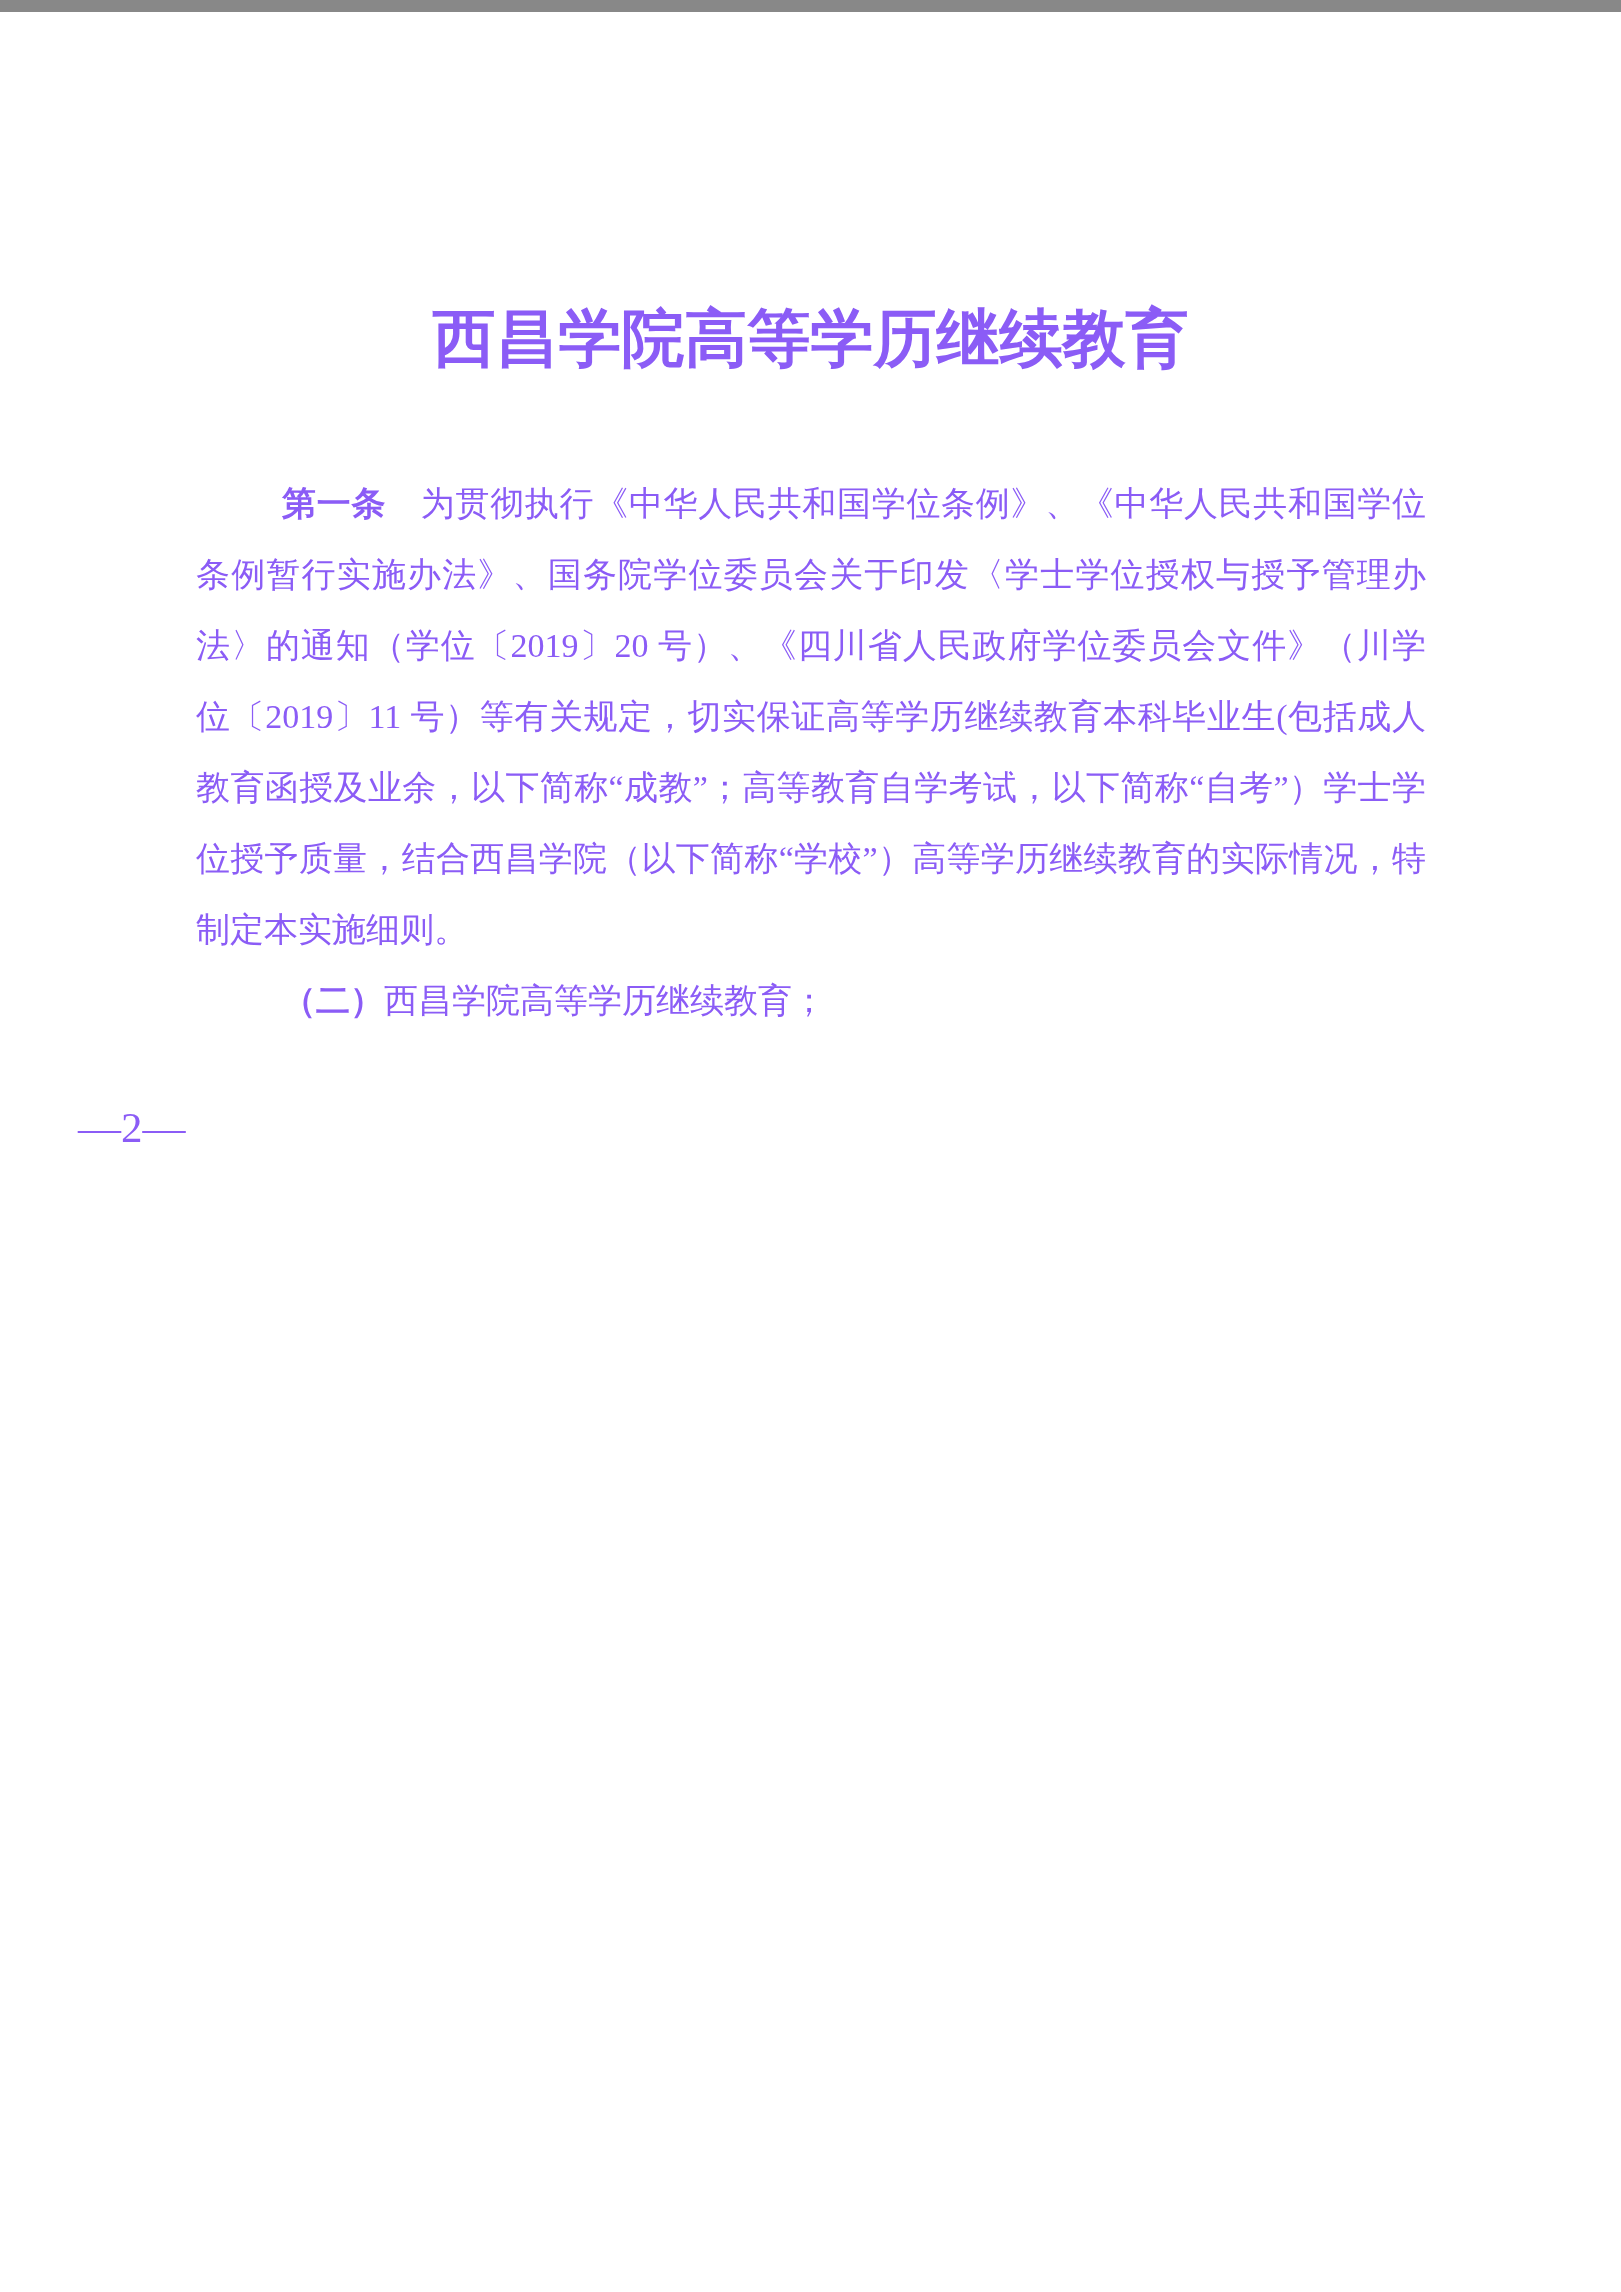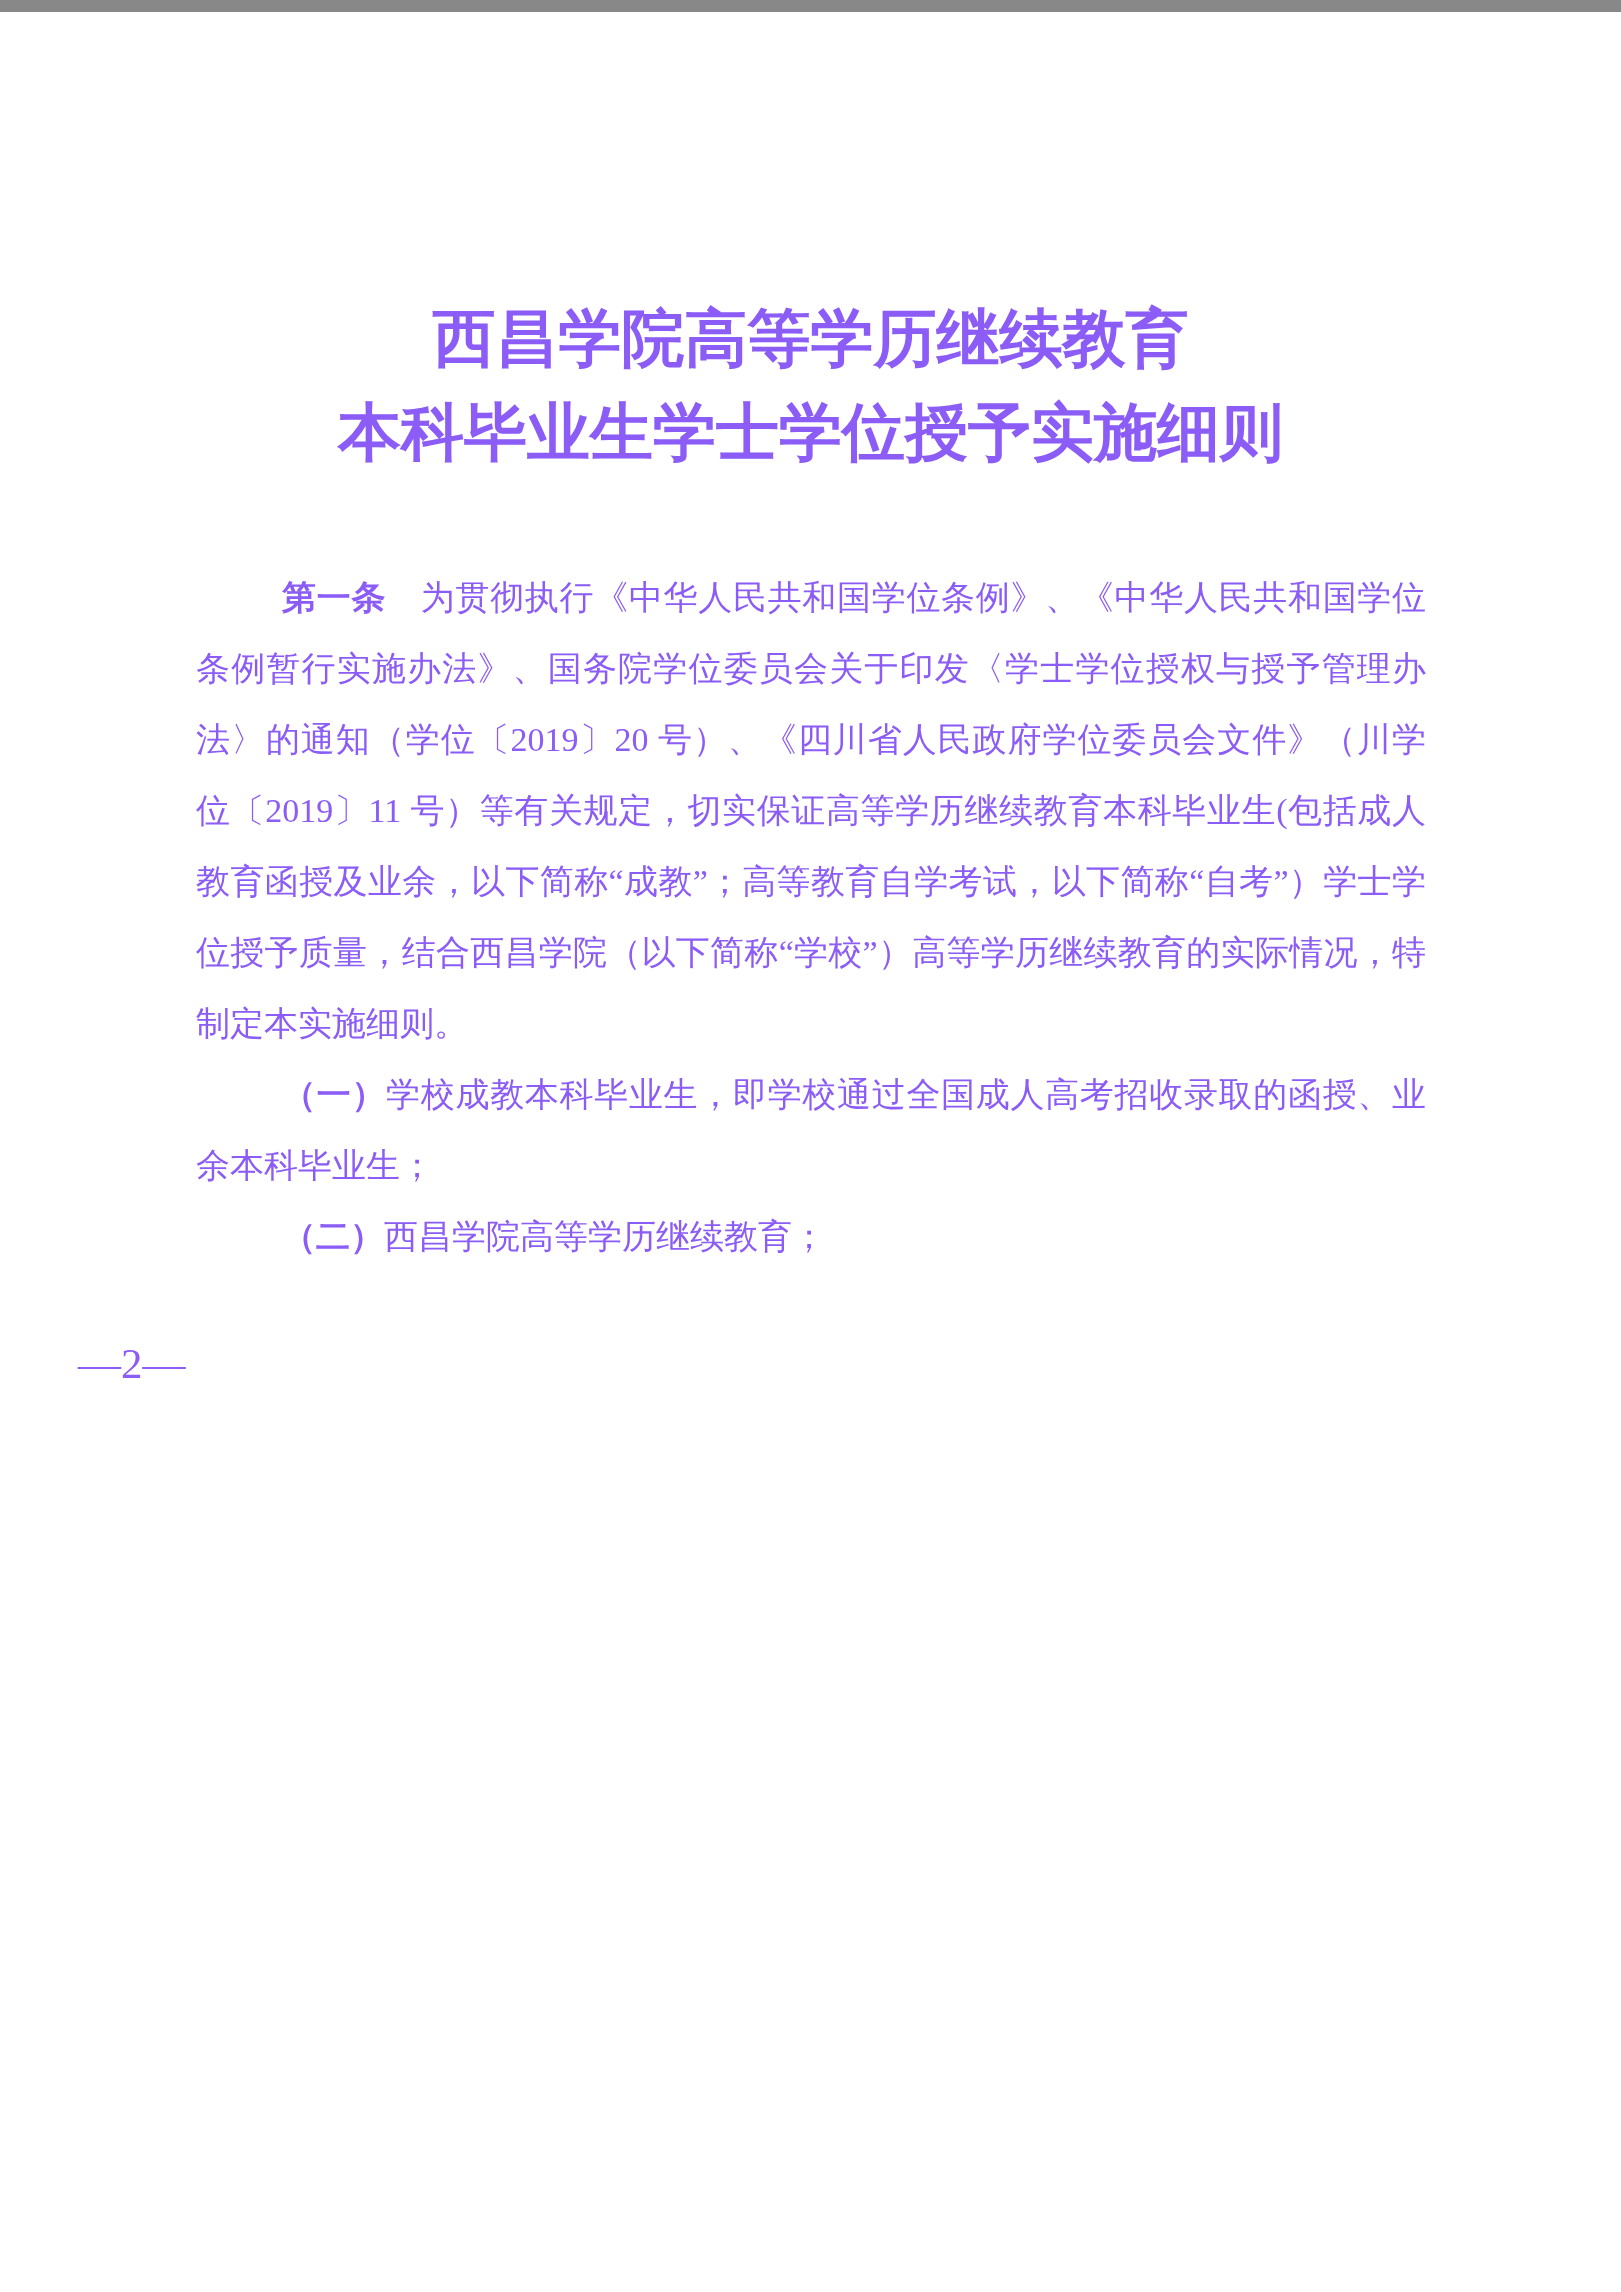--- a/index.html
+++ b/index.html
@@ -49,34 +49,30 @@
     line-height: 45px;
   }
 </style>
 </head>
 <body>
 
 <div class="page">
 
   <div class="doc-title">
     <div>西昌学院高等学历继续教育</div>
-    <div>本科毕业生学士学位授予实施细则</div>
   </div>
 
   <div class="doc-body">
 
     <p class="para">
       <span class="article-label">第一条</span><span>　为贯彻执行《中华人民共和国学位条例》、《中华人民共和国学位条例暂行实施办法》、国务院学位委员会关于印发〈学士学位授权与授予管理办法〉的通知（学位〔2019〕20 号）、《四川省人民政府学位委员会文件》（川学位〔2019〕11 号）等有关规定，切实保证高等学历继续教育本科毕业生(包括成人教育函授及业余，以下简称“成教”；高等教育自学考试，以下简称“自考”）学士学位授予质量，结合西昌学院（以下简称“学校”）高等学历继续教育的实际情况，特制定本实施细则。</span>
     </p>
 
 
 
-    <p class="para">
-      <span class="article-label">（一）</span><span>学校成教本科毕业生，即学校通过全国成人高考招收录取的函授、业余本科毕业生；</span>
-    </p>
 
     <p class="para">
       <span class="article-label">（二）</span><span>西昌学院高等学历继续教育；</span>
     </p>
 
 
   </div>
 
   <div class="page-number">—2—</div>
 

